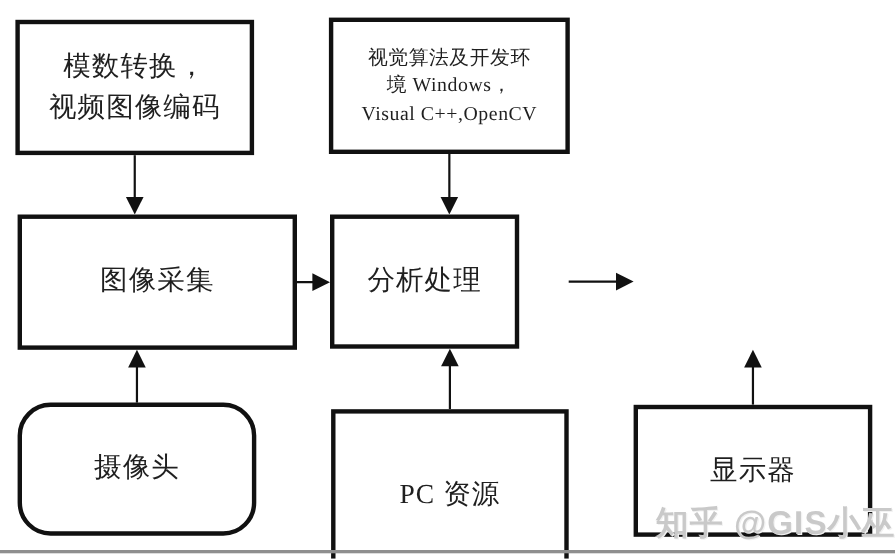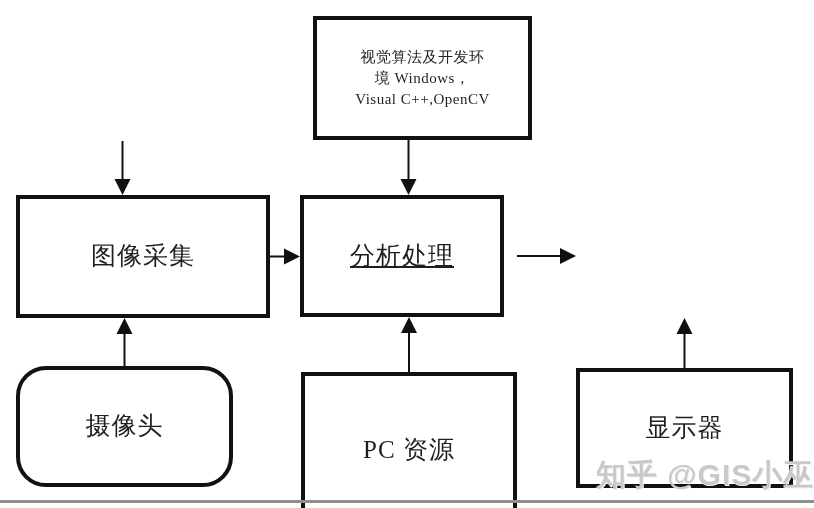--- a/index.html
+++ b/index.html
@@ -34,23 +34,23 @@
     text-align: center;
     color: #1f1f1f;
     font-size: 25px;
     line-height: 1.45;
     letter-spacing: 1px;
   }
   .box .label {
     white-space: pre-line;
   }
   #box-adc     { left: 14px;  top: 18px;  width: 217px; height: 123px; }
-  #box-vision  { left: 313px; top: 16px;  width: 219px; height: 124px; font-size: 15px; line-height: 1.4; letter-spacing: 0.5px; }
+  #box-vision  { left: 299px; top: 16px;  width: 219px; height: 124px; font-size: 18px; line-height: 1.4; letter-spacing: 0.5px; }
   #box-capture { left: 16px;  top: 195px; width: 254px; height: 123px; }
-  #box-analysis{ left: 300px; top: 195px; width: 204px; height: 122px; text-decoration: underline; }
+  #box-analysis{ left: 300px; top: 195px; width: 172px; height: 122px; }
   #box-output  { left: 576px; top: 195px; width: 218px; height: 123px; }
   #box-camera  { left: 16px;  top: 366px; width: 217px; height: 121px; border-radius: 30px; }
   #box-pc      { left: 301px; top: 372px; width: 216px; height: 157px; text-align: center; }
   #box-monitor { left: 576px; top: 368px; width: 217px; height: 120px; }
   #watermark {
     position: absolute;
     left: 596px;
     top: 455px;
     font-family: "Liberation Sans", "DejaVu Sans", sans-serif;
     font-size: 30px;
@@ -98,20 +98,24 @@
       <g>
         <line x1="409" y1="372" x2="409" y2="330" stroke="#111111" stroke-width="2"></line>
         <polygon points="409,317 401,333 417,333" fill="#111111"></polygon>
       </g>
       <g>
         <line x1="684.5" y1="368" x2="684.5" y2="331" stroke="#111111" stroke-width="2"></line>
         <polygon points="684.5,318 676.5,334 692.5,334" fill="#111111"></polygon>
       </g>
     </svg>
 
+  <div class="box" id="box-adc">
+    <span class="label">模数转换，
+视频图像编码</span>
+  </div>
 
   <div class="box" id="box-vision">
     <span class="label">视觉算法及开发环
 境 Windows，
 Visual C++,OpenCV</span>
   </div>
 
   <div class="box" id="box-capture">
     <span class="label">图像采集</span>
   </div>

